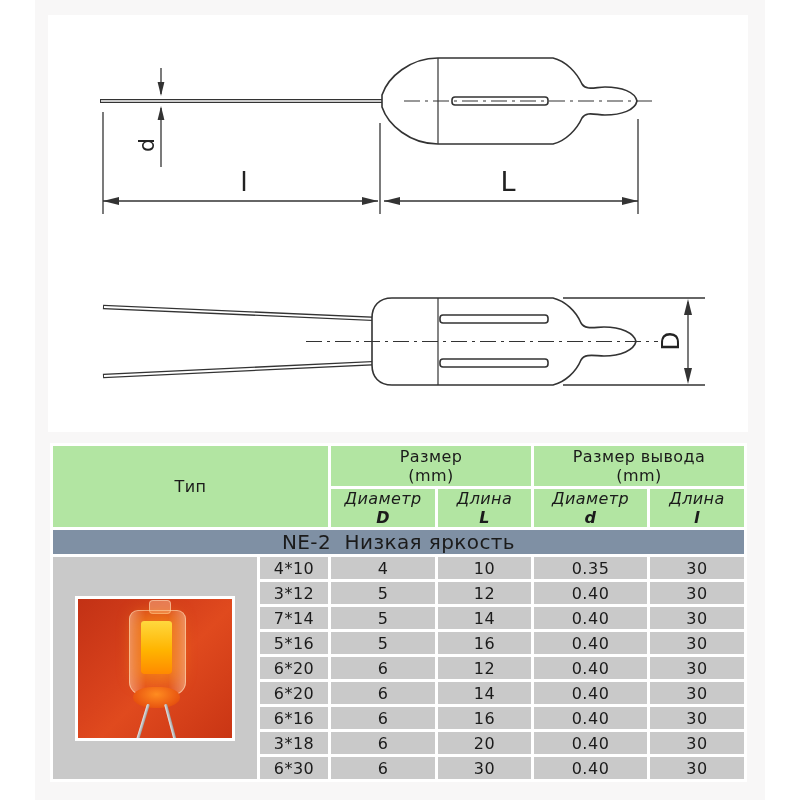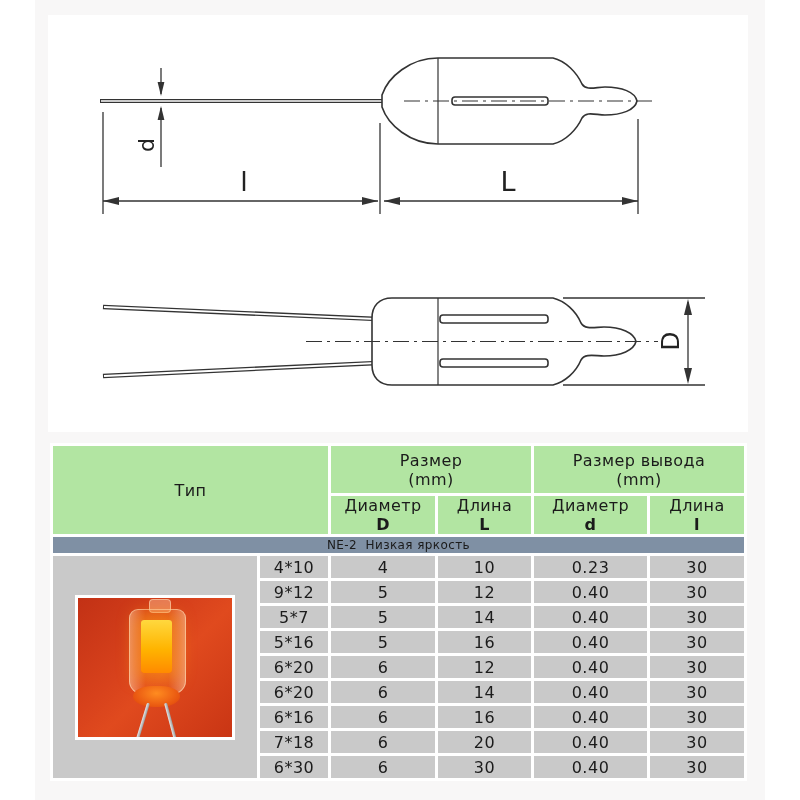--- a/index.html
+++ b/index.html
@@ -20,24 +20,24 @@
   .dimtext{fill:#222;font-family:"DejaVu Sans","Liberation Sans",sans-serif;}
 
   table.spec{
     border-collapse:separate;border-spacing:3px;
     table-layout:fixed;width:697px;margin:11px 0 0 15px;
     background:var(--gap-white,#fff);
     font-size:16px;
   }
   table.spec td{text-align:center;vertical-align:middle;overflow:hidden;padding:0 2px;}
   td.green{background:var(--header-green,#b2e5a2);line-height:19px;letter-spacing:.4px;}
-  td.series{background:var(--series-slate,#7f90a4);height:16px;font-size:12px;white-space:pre;letter-spacing:.4px;}
+  td.series{background:var(--series-slate,#7f90a4);height:16px;font-size:20px;white-space:pre;letter-spacing:.4px;}
   td.cell{background:var(--row-gray,#c9c9c9);height:22px;letter-spacing:.5px;}
-  tr.h1 td{height:47px;}
-  tr.h2 td{height:38px;}
+  tr.h1 td{height:40px;}
+  tr.h2 td{height:38px;font-style:italic;}
   td.photocell{background:var(--row-gray,#c9c9c9);vertical-align:middle;}
 
   .photo-frame{width:160px;height:145px;margin:0 auto;background:#fff;padding:3px;box-sizing:border-box;}
   .photo{position:relative;width:100%;height:100%;overflow:hidden;
     background:linear-gradient(135deg,#c23115 0%,#d8421c 40%,#e04a1e 55%,#c93514 100%);}
   .bulb-nipple{position:absolute;left:46%;top:1%;width:13%;height:9%;
     background:rgba(255,200,160,.45);border:1px solid rgba(255,225,195,.55);border-radius:4px;}
   .bulb-glass{position:absolute;left:33%;top:8%;width:36%;height:60%;
     border:1px solid rgba(255,225,195,.6);border-radius:9px 9px 13px 13px;
     background:linear-gradient(90deg,rgba(255,205,165,.55),rgba(255,120,40,.18) 28%,rgba(255,140,50,.15) 70%,rgba(255,215,175,.5));}
@@ -192,32 +192,32 @@
                 <div class="bulb-glow"></div>
                 <div class="bulb-base"></div>
                 <div class="wire wire-l"></div>
                 <div class="wire wire-r"></div>
               </div>
             </div>
           </td>
           <td class="cell">4*10</td>
           <td class="cell">4</td>
           <td class="cell">10</td>
-          <td class="cell">0.23</td>
-          <td class="cell">30</td>
-        </tr>
-        <tr>
-          <td class="cell">9*12</td>
+          <td class="cell">0.35</td>
+          <td class="cell">30</td>
+        </tr>
+        <tr>
+          <td class="cell">3*12</td>
           <td class="cell">5</td>
           <td class="cell">12</td>
           <td class="cell">0.40</td>
           <td class="cell">30</td>
         </tr>
         <tr>
-          <td class="cell">5*7</td>
+          <td class="cell">7*14</td>
           <td class="cell">5</td>
           <td class="cell">14</td>
           <td class="cell">0.40</td>
           <td class="cell">30</td>
         </tr>
         <tr>
           <td class="cell">5*16</td>
           <td class="cell">5</td>
           <td class="cell">16</td>
           <td class="cell">0.40</td>
@@ -238,21 +238,21 @@
           <td class="cell">30</td>
         </tr>
         <tr>
           <td class="cell">6*16</td>
           <td class="cell">6</td>
           <td class="cell">16</td>
           <td class="cell">0.40</td>
           <td class="cell">30</td>
         </tr>
         <tr>
-          <td class="cell">7*18</td>
+          <td class="cell">3*18</td>
           <td class="cell">6</td>
           <td class="cell">20</td>
           <td class="cell">0.40</td>
           <td class="cell">30</td>
         </tr>
         <tr>
           <td class="cell">6*30</td>
           <td class="cell">6</td>
           <td class="cell">30</td>
           <td class="cell">0.40</td>

